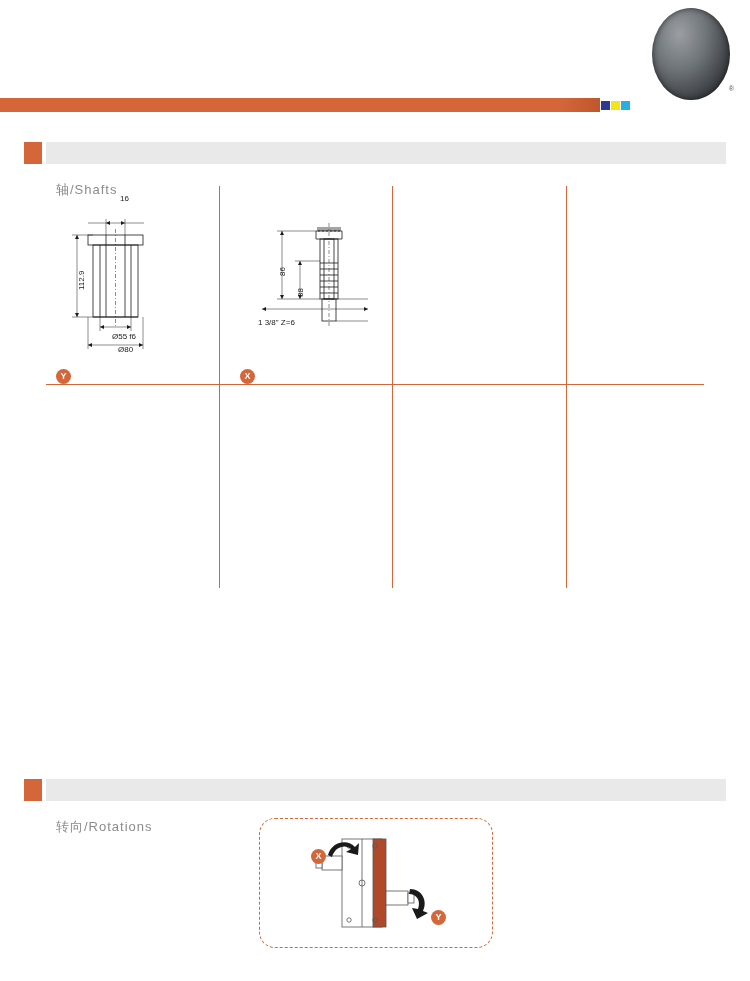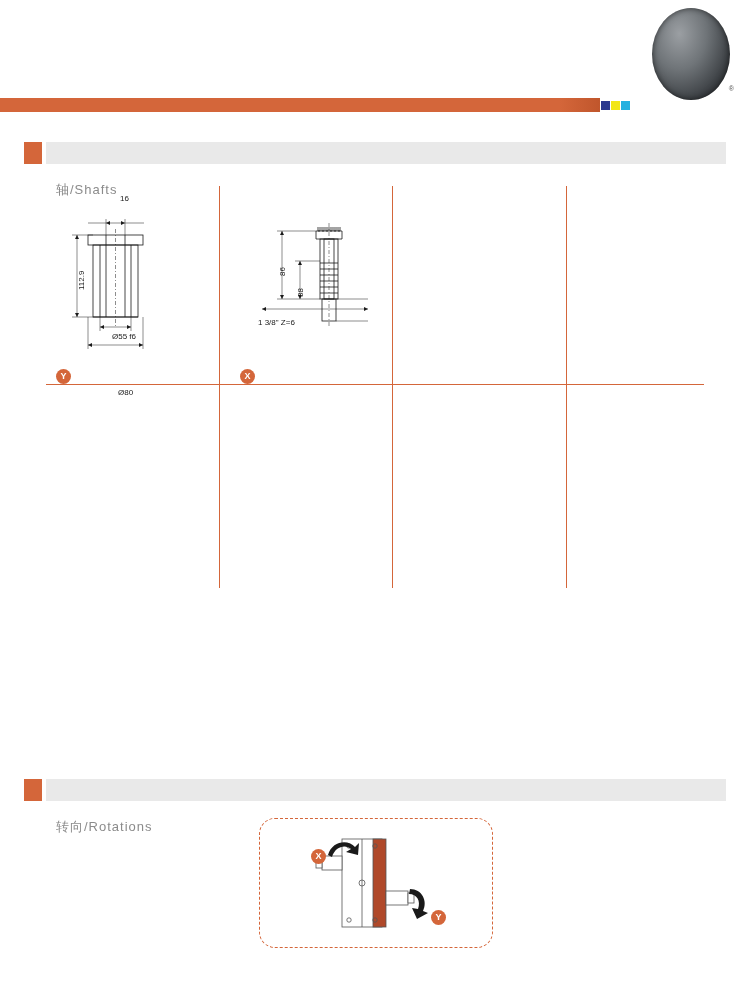--- a/index.html
+++ b/index.html
@@ -281,21 +281,21 @@
       <line x1="28" y1="112" x2="28" y2="144"></line>
       <line x1="83" y1="112" x2="83" y2="144"></line>
       <polygon points="28,140 32,138 32,142" fill="#1a1a1a" stroke="none"></polygon>
       <polygon points="83,140 79,138 79,142" fill="#1a1a1a" stroke="none"></polygon>
     </g>
   </svg>
 
   <div class="dim-text" style="left:120px; top:14px;">16</div>
   <div class="dim-text vert" style="left:77px; top:110px;">112.9</div>
   <div class="dim-text" style="left:112px; top:152px;">Ø55 f6</div>
-  <div class="dim-text" style="left:118px; top:165px;margin-top:43px;">Ø80</div>
+  <div class="dim-text" style="left:118px; top:165px;">Ø80</div>
 
   <svg width="220" height="190" style="position:absolute; left:250px; top:25px;">
     <g stroke="#1a1a1a" stroke-width="0.8" fill="none">
 
       <path d="M68,22 L68,26 L70,26 L70,22 M72,22 L72,26 L74,26 L74,22 M76,22 L76,26 L78,26 L78,22 M80,22 L80,26 L82,26 L82,22 M84,22 L84,26 L86,26 L86,22 M88,22 L88,26 L90,26 L90,22"></path>
       <path d="M66,26 L66,34 L92,34 L92,26 Z"></path>
 
       <rect x="70" y="34" width="18" height="60"></rect>
       <rect x="74" y="34" width="10" height="60"></rect>
 

